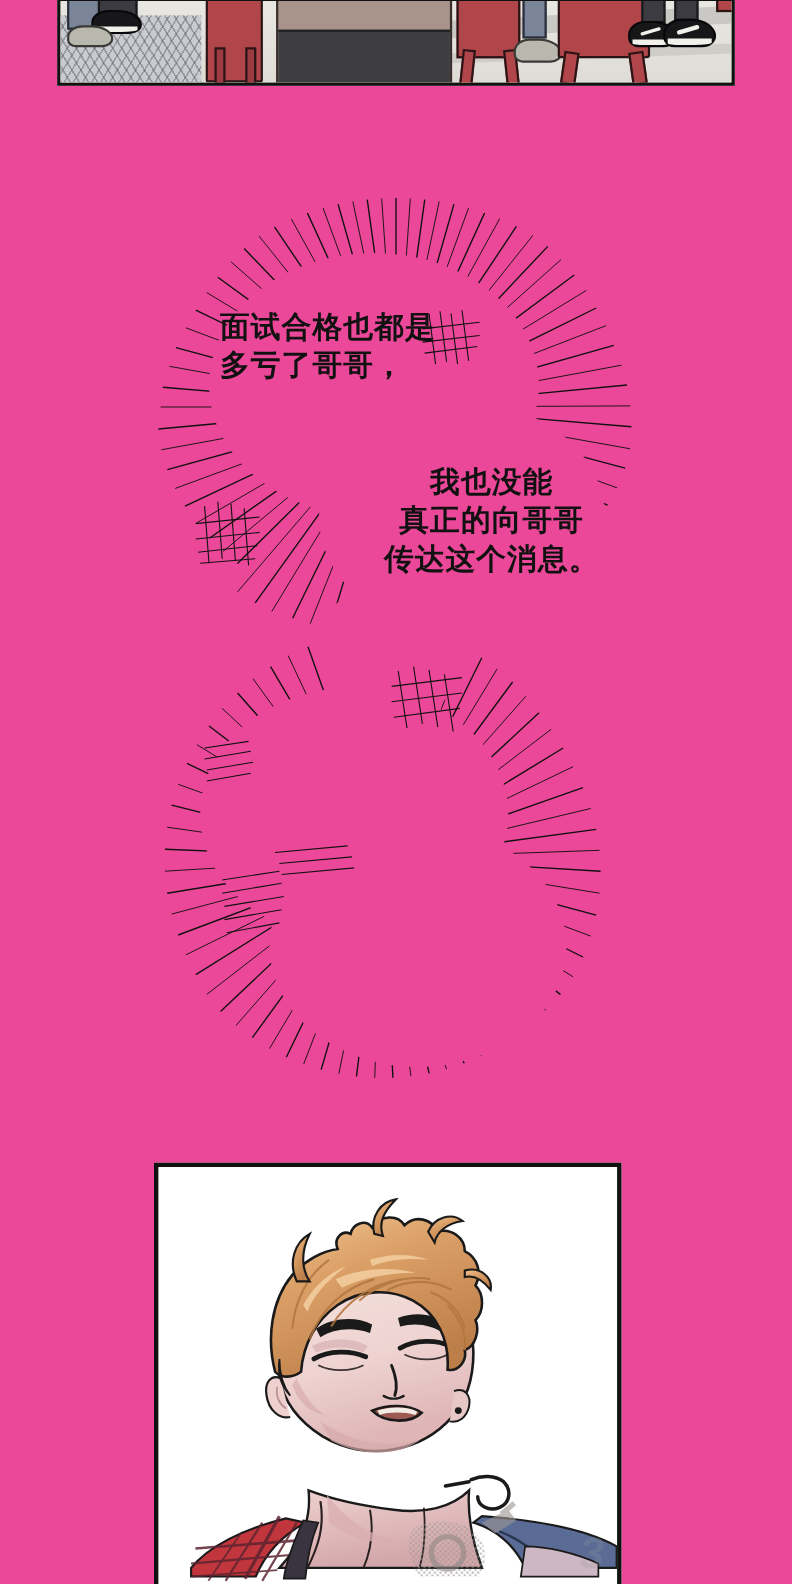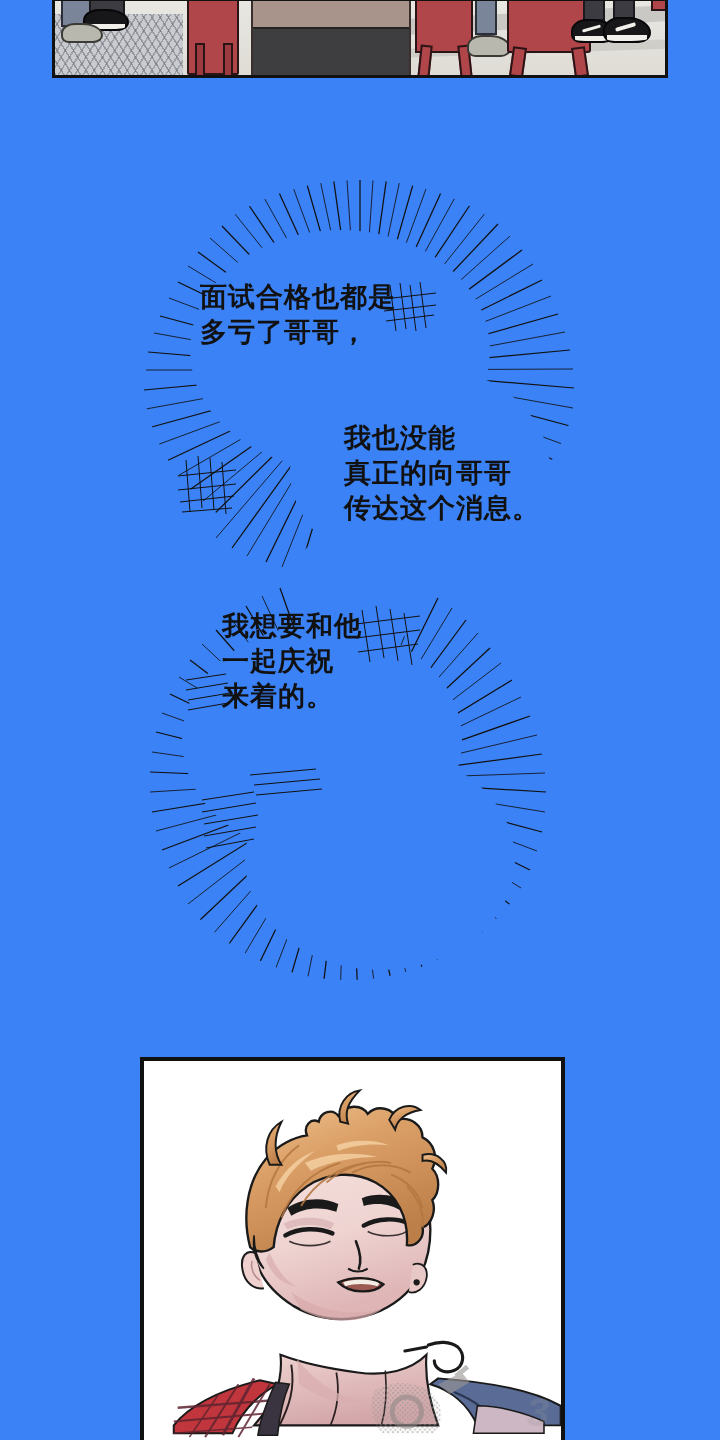--- a/index.html
+++ b/index.html
@@ -4,21 +4,21 @@
 <style>
   html, body {
     margin: 0; padding: 0;
     background: #ffffff;
   }
   body {
     width: 720px; height: 1440px;
     position: relative; overflow: hidden;
     font-family: "Liberation Sans", "DejaVu Sans", sans-serif;
   }
-  .page { position: absolute; inset: 0; background: #3b82f6; }
+  .page { position: absolute; inset: 0; background: #ec4899; }
 
   
   .panel-top {
     position: absolute;
     left: 52px; top: -2px; width: 616px; height: 80px;
     border: 3px solid #111111;
     overflow: hidden;
     background: #e8e6e1;
     box-sizing: border-box;
   }
@@ -92,20 +92,21 @@
 
   
   .tb {
     position: absolute;
     color: #111111;
     font-weight: bold;
     font-size: 27px;
     line-height: 35px;
     letter-spacing: 1px;
     white-space: pre;
+    text-align: center;
   }
   #tb0 { left: 200px; top: 280px; text-align: left; }
   #tb1 { left: 344px; top: 421px; width: 206px; }
   #tb2 { left: 222px; top: 609px; width: 170px; }
   #tb3 { left: 280px; top: 770px; width: 198px; }
 
   
   .panel-bottom {
     position: absolute;
     left: 140px; top: 1057px; width: 425px; height: 390px;
@@ -411,23 +412,20 @@
         </g>
       </g>
     </svg>
   </div>
 
   <div class="tb" id="tb0">面试合格也都是
 多亏了哥哥，</div>
   <div class="tb" id="tb1">我也没能
 真正的向哥哥
 传达这个消息。</div>
-  <div class="tb" id="tb2">我想要和他
-一起庆祝
-来着的。</div>
 
   <div class="panel-bottom">
     <svg viewBox="0 0 425 390" xmlns="http://www.w3.org/2000/svg" aria-hidden="true">
       <defs>
         <linearGradient id="hairGrad" x1="0" y1="0" x2="0.5" y2="1">
           <stop offset="0%" stop-color="#f0c392"></stop>
           <stop offset="40%" stop-color="#dba067"></stop>
           <stop offset="100%" stop-color="#bd7f49"></stop>
         </linearGradient>
         <linearGradient id="skinGrad" x1="0" y1="0" x2="0.3" y2="1">

